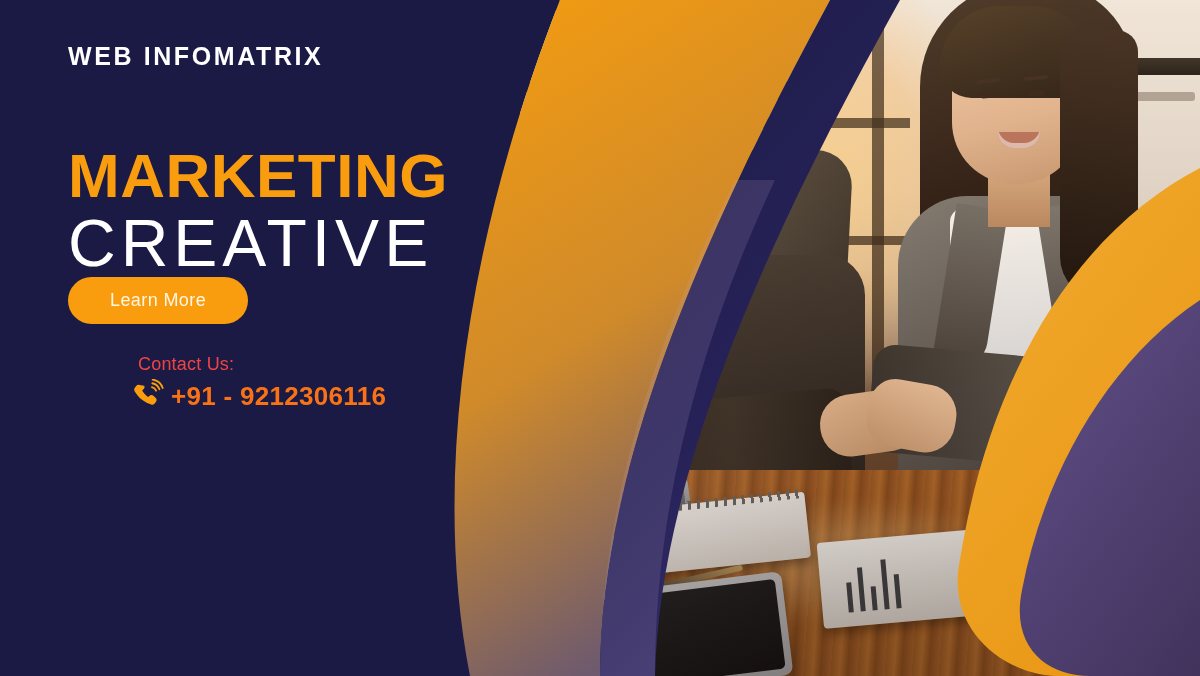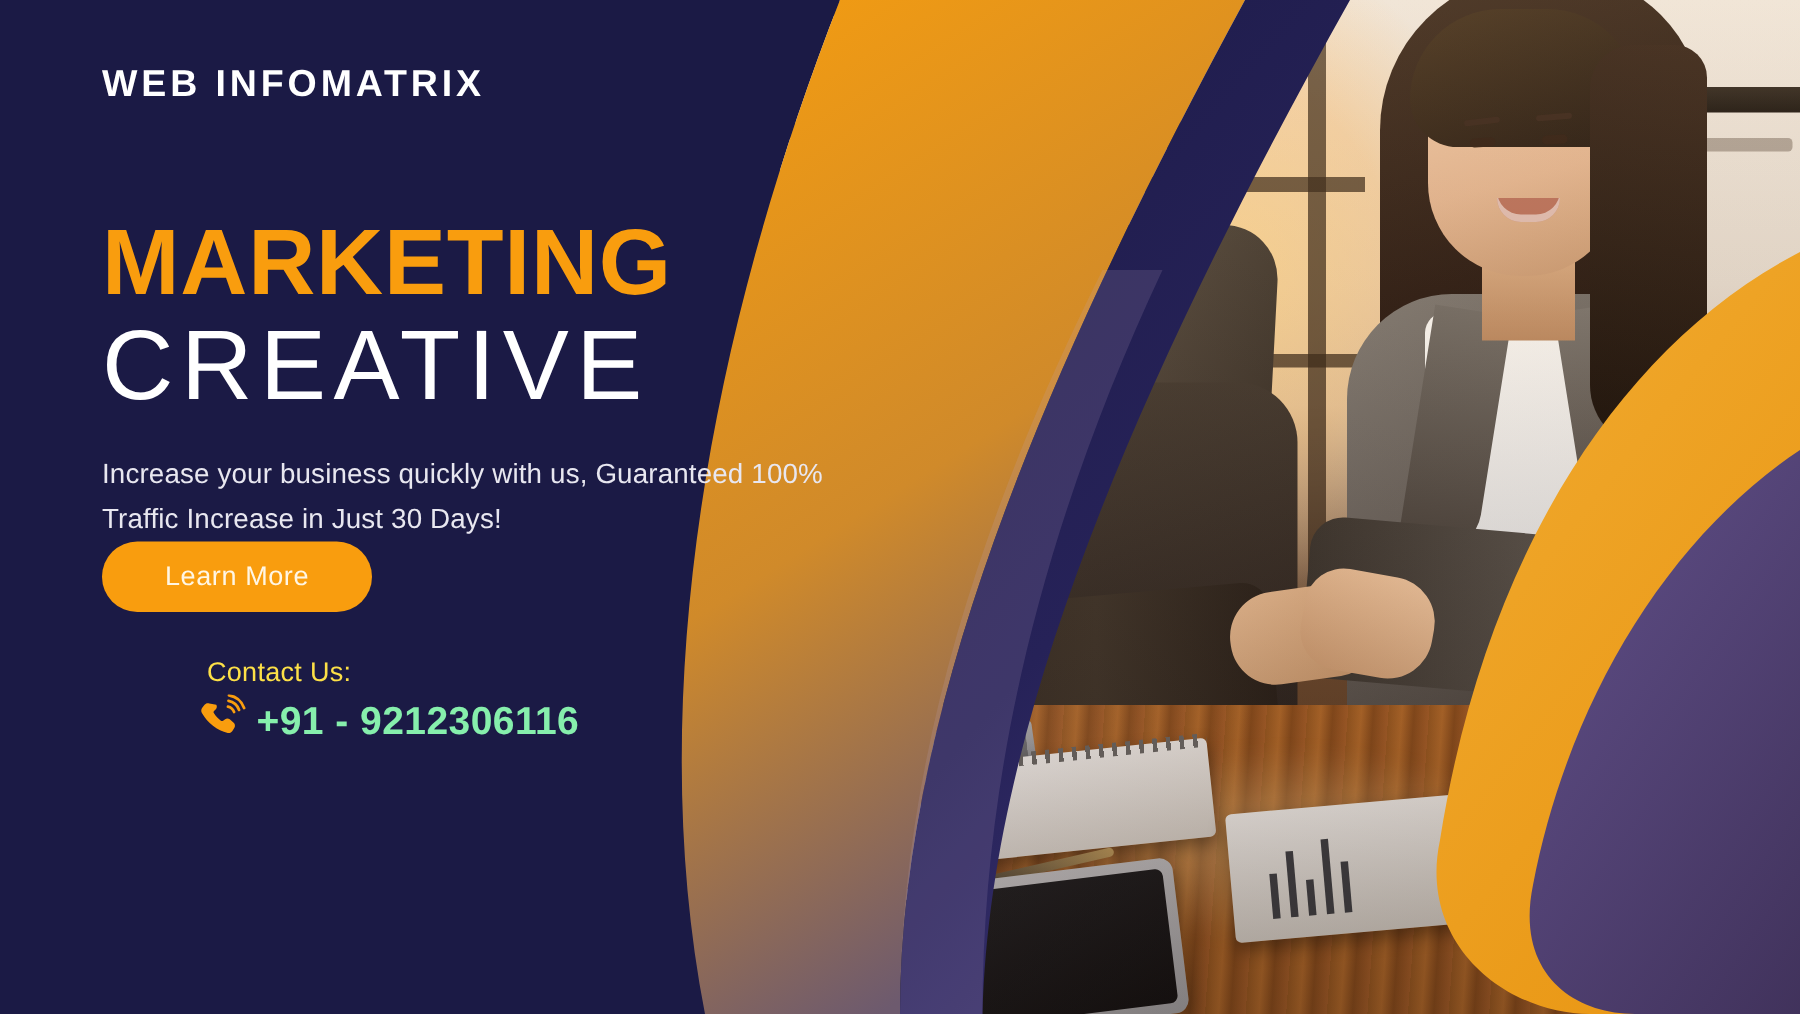--- a/index.html
+++ b/index.html
@@ -270,28 +270,28 @@
   #cta {
     display:inline-block; margin-top:0;
     background:#f99d0e; color:#fff6e4;
     font-size:18px; font-weight:400; letter-spacing:.4px;
     padding:13px 42px; border:none; border-radius:999px;
     cursor:pointer; font-family:"Liberation Sans", sans-serif;
   }
 
   #contact { margin-top:30px; margin-left:62px; }
   #contact-label {
-    font-size:18px; font-weight:300; color:#fde047;
+    font-size:18px; font-weight:300; color:#ef4444;
     letter-spacing:.2px; margin-left:8px;
   }
   .contact-row {
     display:flex; align-items:center; gap:7px; margin-top:4px;
   }
   .contact-text {
-    font-size:26px; font-weight:bold; color:#86efac; letter-spacing:.3px;
+    font-size:26px; font-weight:bold; color:#f97316; letter-spacing:.3px;
   }
   .c-icon { width:34px; height:34px; flex:0 0 34px; }
   #row-email { margin-top:6px; margin-left:8px; }
 </style>
 </head>
 <body>
 
 <div id="banner">
 
   <div id="photo-clip">
@@ -395,21 +395,20 @@
 
   <div id="content">
 
     <div id="logo">WEB INFOMATRIX</div>
 
     <div id="headline">
       <div id="line-marketing">MARKETING</div>
       <div id="line-creative">CREATIVE</div>
     </div>
 
-    <div id="subtitle">Increase your business quickly with us, Guaranteed 100% Traffic Increase in Just 30 Days!</div>
 
     <button id="cta">Learn More</button>
 
     <div id="contact">
       <div id="contact-label">Contact Us:</div>
 
       <div class="contact-row" id="row-phone">
         <svg class="c-icon" viewBox="0 0 48 48">
           <path d="M13.5 8.5c-1.6-.8-3.4-.3-4.5 1.1l-2.2 2.9c-1.1 1.4-1.2 3.3-.3 4.9
                    2.6 4.6 6.2 8.7 10.4 12 4.2 3.3 9 5.6 13.9 6.8 1.7.4 3.5-.3 4.4-1.8l1.9-3.1

